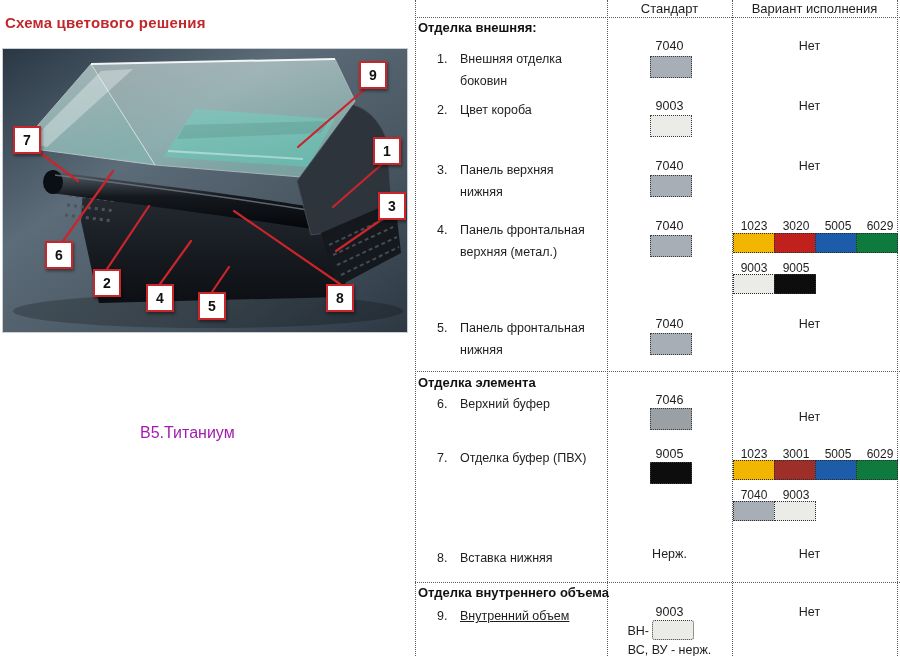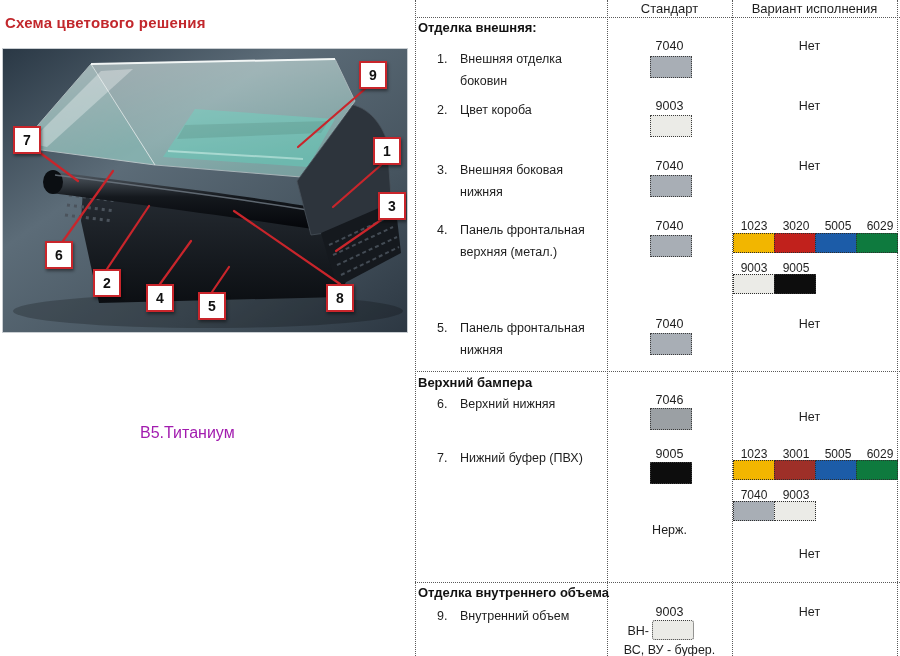--- a/index.html
+++ b/index.html
@@ -172,21 +172,21 @@
     <div class="variant-net" style="top:39px;">Нет</div>
 
     <div class="row-name" style="top:99px;">
       <span class="row-num">2.</span><span>Цвет короба</span>
     </div>
     <div class="std-label" style="top:99px;">9003</div>
     <div class="std-swatch" style="top: 115px; background: rgb(235, 235, 231);"></div>
     <div class="variant-net" style="top:99px;">Нет</div>
 
     <div class="row-name" style="top:159px;">
-      <span class="row-num">3.</span><span>Внешняя боковая</span><br>
+      <span class="row-num">3.</span><span>Панель верхняя</span><br>
       <span class="row-num"></span><span>нижняя</span>
     </div>
     <div class="std-label" style="top:159px;">7040</div>
     <div class="std-swatch" style="top: 175px; background: rgb(168, 174, 181);"></div>
     <div class="variant-net" style="top:159px;">Нет</div>
 
     <div class="row-name" style="top:219px;">
       <span class="row-num">4.</span><span>Панель фронтальная</span><br>
       <span class="row-num"></span><span>верхняя (метал.)</span>
     </div>
@@ -214,31 +214,31 @@
     </div>
 
     <div class="row-name" style="top:317px;">
       <span class="row-num">5.</span><span>Панель фронтальная</span><br>
       <span class="row-num"></span><span>нижняя</span>
     </div>
     <div class="std-label" style="top:317px;">7040</div>
     <div class="std-swatch" style="top: 333px; background: rgb(168, 174, 181);"></div>
     <div class="variant-net" style="top:317px;">Нет</div>
 
-    <div class="sec-title" style="top:375px;">Верхний бампера</div>
+    <div class="sec-title" style="top:375px;">Отделка элемента</div>
 
     <div class="row-name" style="top:393px;">
-      <span class="row-num">6.</span><span>Верхний нижняя</span>
+      <span class="row-num">6.</span><span>Верхний буфер</span>
     </div>
     <div class="std-label" style="top:393px;">7046</div>
     <div class="std-swatch" style="top: 408px; background: rgb(155, 160, 164);"></div>
     <div class="variant-net" style="top:410px;">Нет</div>
 
     <div class="row-name" style="top:447px;">
-      <span class="row-num">7.</span><span>Нижний буфер (ПВХ)</span>
+      <span class="row-num">7.</span><span>Отделка буфер (ПВХ)</span>
     </div>
     <div class="std-label" style="top:447px;">9005</div>
     <div class="std-swatch" style="top: 462px; background: rgb(13, 13, 13);"></div>
     <div class="strip-labels" style="top:447px;">
       <span>1023</span>
       <span>3001</span>
       <span>5005</span>
       <span>6029</span>
     </div>
     <div class="strip" style="top:460px;">
@@ -249,28 +249,31 @@
     </div>
     <div class="strip-labels" style="top:488px;">
       <span>7040</span>
       <span>9003</span>
     </div>
     <div class="strip" style="top:501px;">
       <div class="chip" style="background: rgb(168, 174, 181);"></div>
       <div class="chip" style="background: rgb(235, 235, 231);"></div>
     </div>
 
-    <div class="std-label" style="top:523px;">Нерж.</div>
+    <div class="row-name" style="top:547px;">
+      <span class="row-num">8.</span><span>Вставка нижняя</span>
+    </div>
+    <div class="std-label" style="top:547px;">Нерж.</div>
     <div class="variant-net" style="top:547px;">Нет</div>
 
     <div class="sec-title" style="top:585px;">Отделка внутреннего объема</div>
 
-    <div class="row-name" style="top:605px;">
+    <div class="row-name" style="top:605px;text-decoration:underline;">
       <span class="row-num">9.</span><span>Внутренний объем</span>
     </div>
     <div class="std-label" style="top:605px;">9003</div>
     <div class="std-prefix" style="top:624px;">ВН-</div>
     <div class="std-swatch" style="left: 237px; top: 620px; height: 20px; border-radius: 3px; background: rgb(235, 235, 231);"></div>
-    <div class="std-note" style="top:643px;">ВС, ВУ - буфер.</div>
+    <div class="std-note" style="top:643px;">ВС, ВУ - нерж.</div>
     <div class="variant-net" style="top:605px;">Нет</div>
   </div>
 
 </div>
 
 </body></html>

